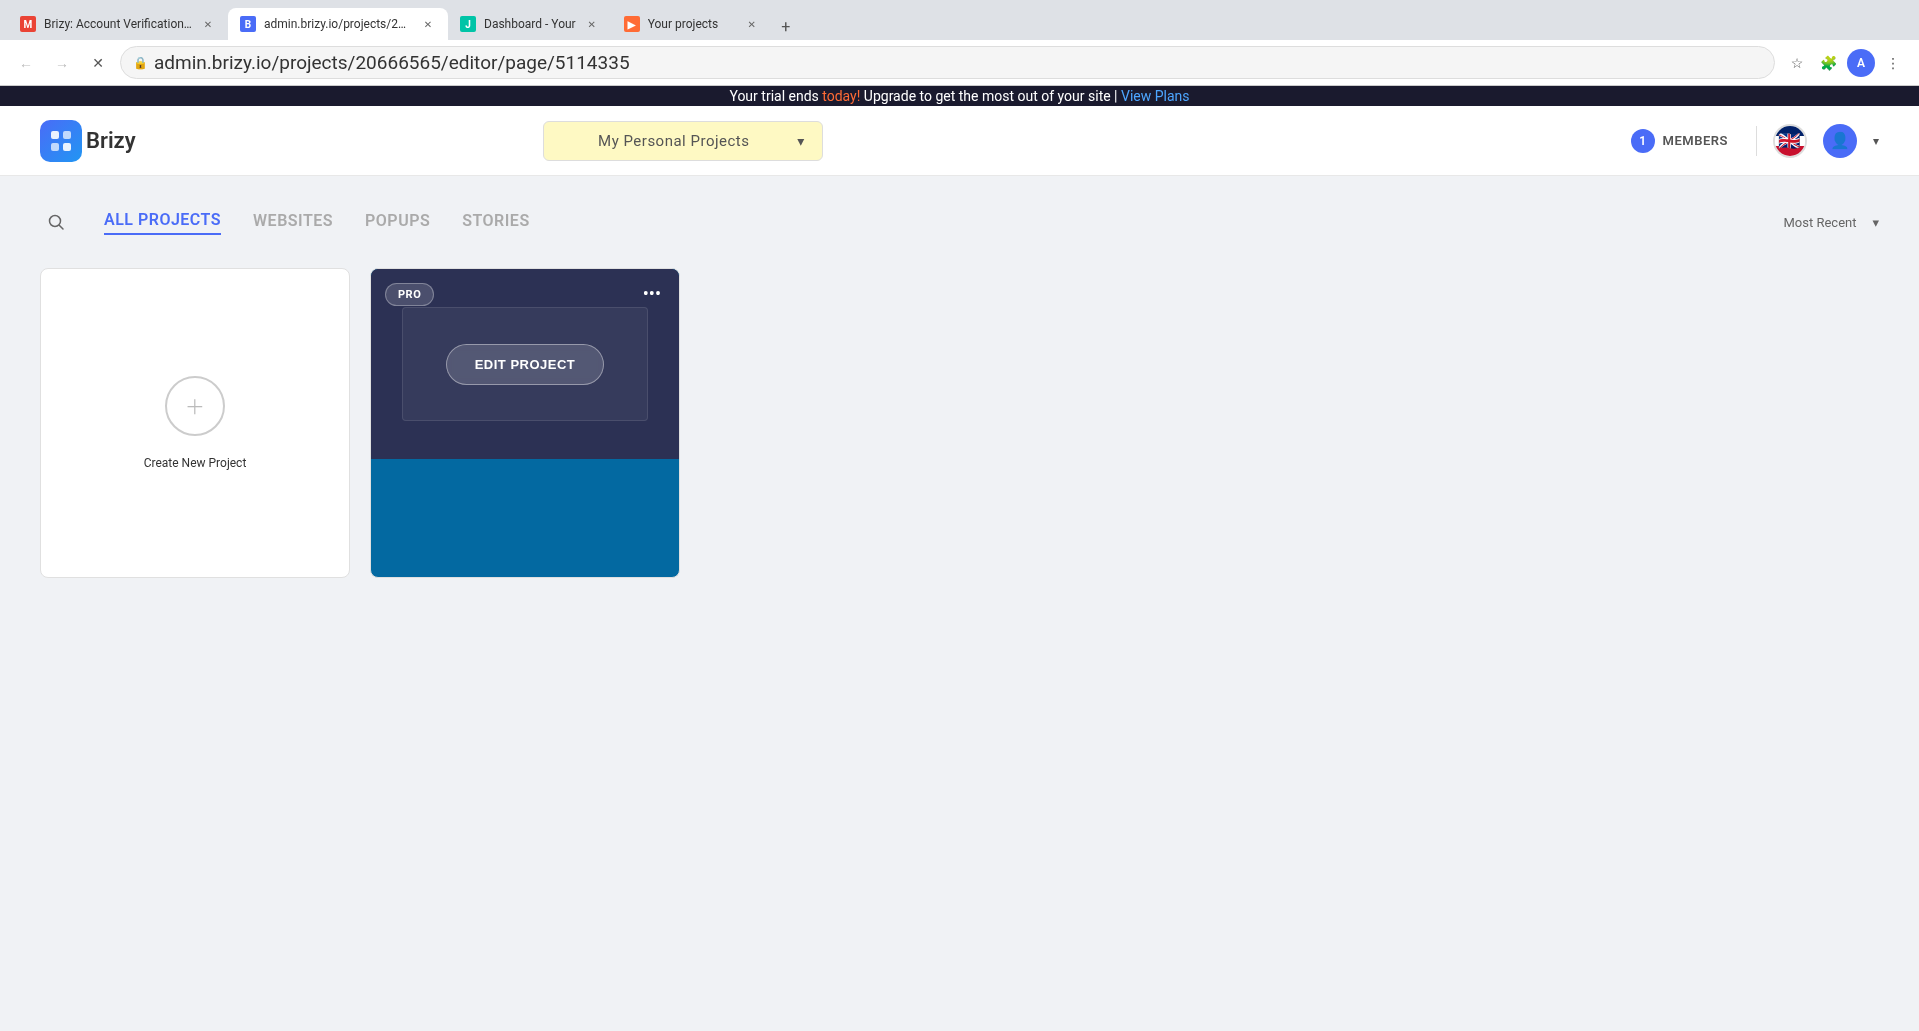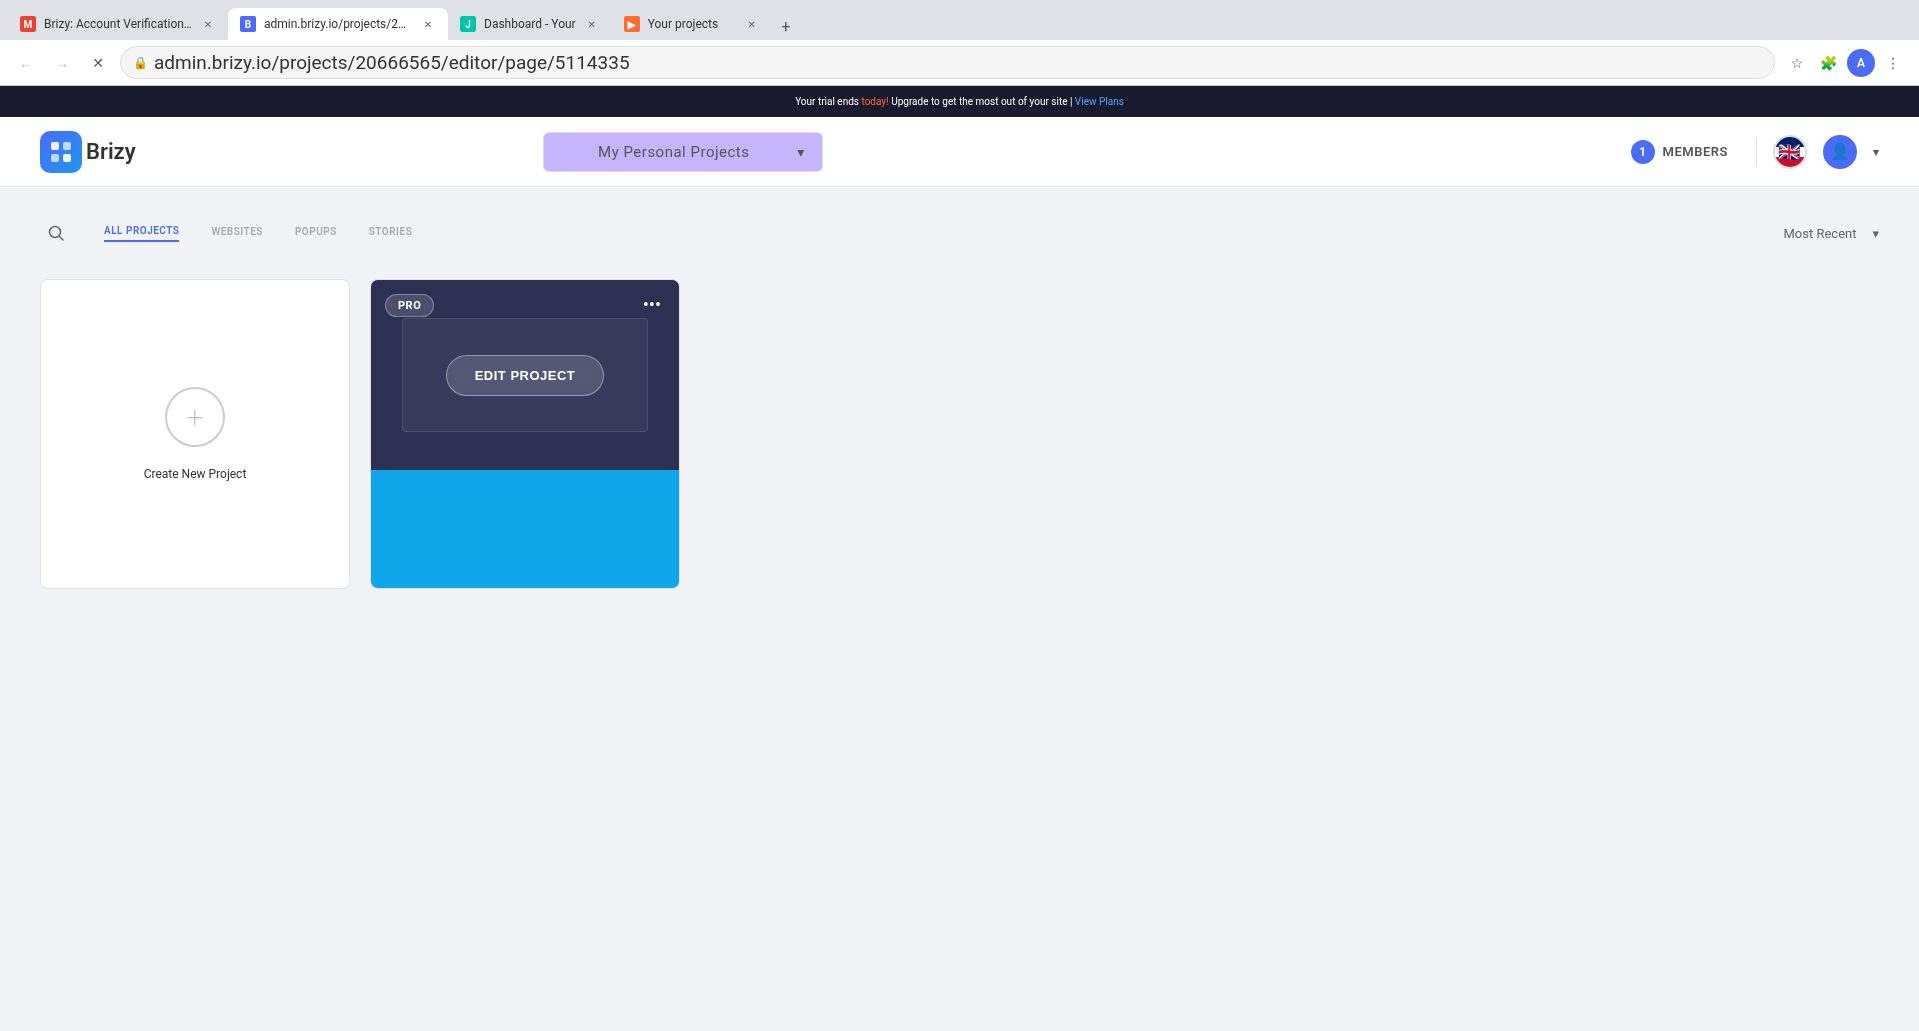--- a/index.html
+++ b/index.html
@@ -21,60 +21,60 @@
     .url-bar { flex: 1; display: flex; align-items: center; background: #f5f5f5; border: 1px solid #ddd; border-radius: 20px; padding: 4px 12px; gap: 6px; }
     .url-text { font-size: 19px; color: #333; flex: 1; }
     .url-secure { color: #555; font-size: 12px; }
     .browser-actions { display: flex; align-items: center; gap: 4px; }
     .browser-action-btn { width: 28px; height: 28px; display: flex; align-items: center; justify-content: center; border-radius: 50%; cursor: pointer; color: #555; font-size: 14px; }
 
     
     .app { background: #f0f2f5; min-height: calc(100vh - 80px); }
 
     
-    .trial-banner { background: #1a1a2e; color: #fff; text-align: center; padding: 10px; font-size: 10px; }
+    .trial-banner { background: #1a1a2e; color: #fff; text-align: center; padding: 2px; font-size: 14px; }
     .trial-banner .today { color: #ff6b35; }
     .trial-banner .view-plans { color: #4da6ff; text-decoration: none; cursor: pointer; }
 
     
     .app-header { background: #fff; padding: 0 40px; display: flex; align-items: center; gap: 20px; height: 70px; border-bottom: 1px solid #e8e8e8; }
     .logo { display: flex; align-items: center; gap: 4px; cursor: pointer; }
     .logo-icon { width: 42px; height: 42px; background: linear-gradient(135deg, #4a6cf7, #2196F3); border-radius: 10px; display: flex; align-items: center; justify-content: center; }
     .logo-text { font-size: 22px; font-weight: 600; color: #333; }
     .project-selector { margin-left: auto; margin-right: auto; }
-    .project-dropdown { display: flex; align-items: center; gap: 12px; border: 1px solid #ddd; border-radius: 6px; padding: 10px 18px; cursor: pointer; min-width: 280px; background: #c4b5fd; }
+    .project-dropdown { display: flex; align-items: center; gap: 12px; border: 1px solid #ddd; border-radius: 6px; padding: 10px 18px; cursor: pointer; min-width: 280px; background: #fef9c3; }
     .project-dropdown-text { font-size: 15px; color: #555; flex: 1; text-align: center; letter-spacing: 0.5px; }
     .project-dropdown-arrow { color: #555; font-size: 14px; }
     .header-right { display: flex; align-items: center; gap: 16px; margin-left: auto; }
     .members-btn { display: flex; align-items: center; gap: 8px; cursor: pointer; padding: 6px 12px; border-radius: 4px; }
     .members-count { width: 24px; height: 24px; background: #4a6cf7; border-radius: 50%; color: #fff; font-size: 12px; font-weight: 600; display: flex; align-items: center; justify-content: center; }
     .members-label { font-size: 13px; font-weight: 600; color: #555; letter-spacing: 0.5px; }
     .lang-btn { width: 34px; height: 34px; border-radius: 50%; overflow: hidden; cursor: pointer; border: 2px solid #ddd; }
     .lang-flag { width: 100%; height: 100%; background: linear-gradient(180deg, #012169 33%, #fff 33%, #fff 66%, #C8102E 66%); position: relative; display: flex; align-items: center; justify-content: center; font-size: 18px; }
     .user-btn { width: 34px; height: 34px; border-radius: 50%; background: #4a6cf7; display: flex; align-items: center; justify-content: center; cursor: pointer; color: #fff; font-size: 16px; }
     .divider-v { width: 1px; height: 30px; background: #ddd; }
 
     
     .main-content { padding: 30px 40px; }
     .filter-bar { display: flex; align-items: center; gap: 32px; margin-bottom: 30px; }
     .search-icon-btn { width: 32px; height: 32px; display: flex; align-items: center; justify-content: center; cursor: pointer; color: #666; }
-    .filter-tab { font-size: 10px; font-weight: 600; color: #aaa; letter-spacing: 0.5px; cursor: pointer; padding-bottom: 4px; text-transform: uppercase; }
+    .filter-tab { font-size: 16px; font-weight: 600; color: #aaa; letter-spacing: 0.5px; cursor: pointer; padding-bottom: 4px; text-transform: uppercase; }
     .filter-tab.active { color: #4a6cf7; border-bottom: 2px solid #4a6cf7; }
     .sort-btn { margin-left: auto; display: flex; align-items: center; gap: 16px; font-size: 13px; color: #666; cursor: pointer; }
 
     
     .cards-grid { display: flex; gap: 20px; flex-wrap: wrap; }
 
     
     .create-card { width: 310px; height: 310px; background: #fff; border-radius: 8px; border: 1px solid #e0e0e0; display: flex; flex-direction: column; align-items: center; justify-content: center; gap: 20px; cursor: pointer; transition: box-shadow 0.2s; }
     .create-icon { width: 60px; height: 60px; border-radius: 50%; border: 2px solid #ccc; display: flex; align-items: center; justify-content: center; color: #aaa; font-size: 28px; }
     .create-label { font-size: 12px; color: #333; font-weight: 400; }
 
     
-    .project-card { width: 310px; background: #0ea5e9; border-radius: 8px; border: 1px solid #e0e0e0; overflow: hidden; cursor: pointer; transition: box-shadow 0.2s; }
+    .project-card { width: 310px; background: #0369a1; border-radius: 8px; border: 1px solid #e0e0e0; overflow: hidden; cursor: pointer; transition: box-shadow 0.2s; }
     .project-card-preview { width: 100%; height: 190px; background: #2c3154; position: relative; display: flex; align-items: center; justify-content: center; }
     .pro-badge { position: absolute; top: 14px; left: 14px; background: rgba(255,255,255,0.15); border: 1px solid rgba(255,255,255,0.3); border-radius: 20px; color: #fff; font-size: 11px; font-weight: 700; padding: 4px 12px; letter-spacing: 0.5px; }
     .more-btn { position: absolute; top: 10px; right: 10px; color: #fff; font-size: 18px; cursor: pointer; padding: 4px 8px; border-radius: 4px; }
     .edit-project-btn { background: rgba(255,255,255,0.15); border: 1px solid rgba(255,255,255,0.4); border-radius: 30px; color: #fff; font-size: 13px; font-weight: 600; padding: 12px 28px; cursor: pointer; letter-spacing: 0.5px; backdrop-filter: blur(4px); }
     .project-card-info { padding: 16px 18px; background: #fff; }
     .project-card-title-row { display: flex; align-items: center; justify-content: space-between; margin-bottom: 6px; }
     .project-card-title { font-size: 18px; color: #222; font-weight: 500; }
     .project-card-link-icon { color: #666; font-size: 16px; cursor: pointer; }
     .project-card-url { font-size: 13px; color: #4a6cf7; text-decoration: none; }
 

